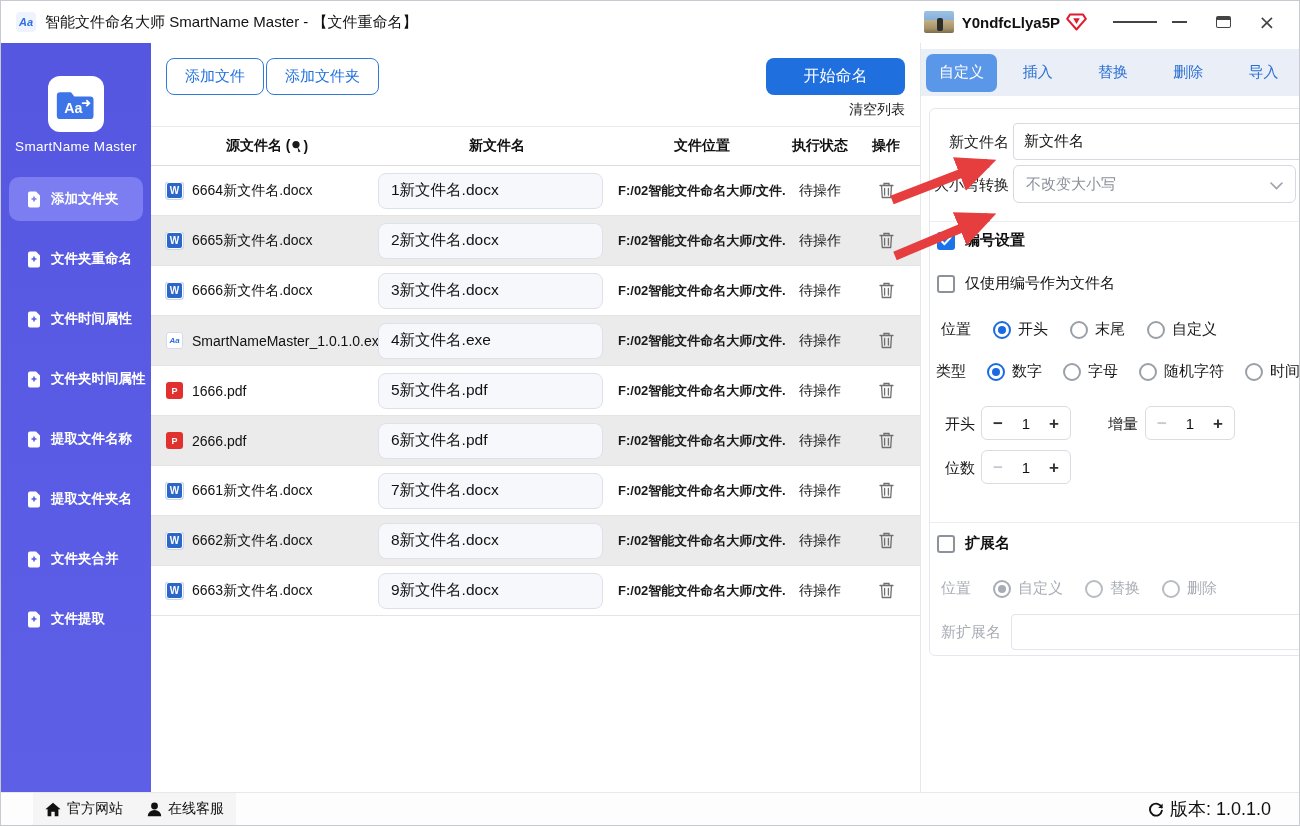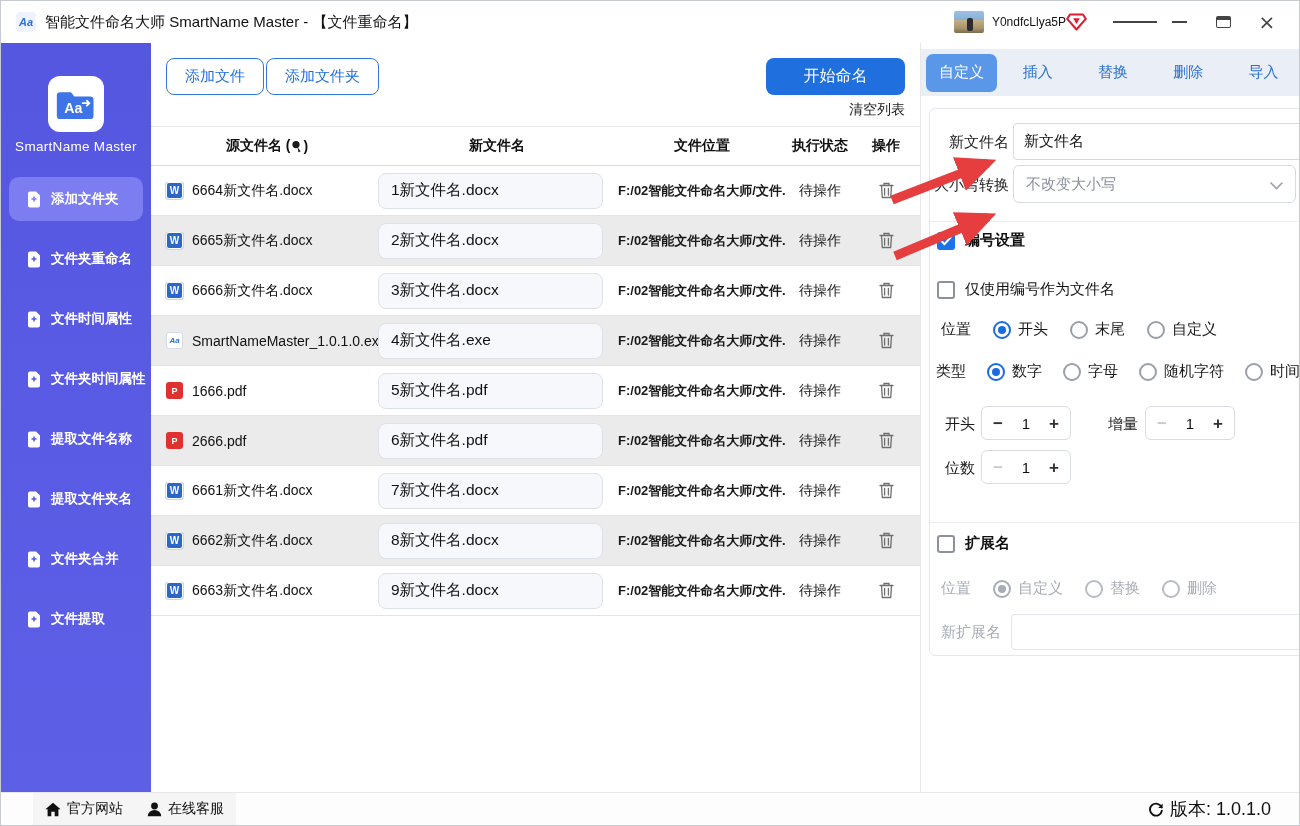--- a/index.html
+++ b/index.html
@@ -9,21 +9,21 @@
 
   
   .titlebar { position:absolute; left:0; top:0; width:100%; height:42px; background:#fff; display:flex; align-items:center; }
   .tb-left { display:flex; align-items:center; gap:9px; padding-left:15px; flex:1; }
   .app-ico { width:20px; height:20px; border-radius:4px; background:#eef3fd; color:#2f6fe0; font-weight:bold; font-style:italic; font-size:11px; display:flex; align-items:center; justify-content:center; }
   .tb-title { font-size:15px; color:#111; }
   .tb-right { display:flex; align-items:center; gap:0; padding-right:10px; }
   .avatar { width:30px; height:22px; border-radius:2px; margin-right:8px;
     background:linear-gradient(180deg,#9cc0e2 0%,#86b0d8 42%,#c3b087 42%,#a8946a 78%,#7c6c4e 100%); position:relative; overflow:hidden; }
   .avatar::after { content:""; position:absolute; left:13px; top:7px; width:6px; height:13px; background:#2c2c2c; border-radius:2px; }
-  .username { font-size:12px; font-weight:400; color:#111; }
+  .username { font-size:15px; font-weight:700; color:#111; margin-right:6px; }
   .vip { margin-right:26px; display:flex; }
   .tb-btn { width:44px; height:34px; display:flex; align-items:center; justify-content:center; color:#444; cursor:default; }
   .ham span { display:block; width:17px; height:2px; background:#444; margin:2.5px 0; }
   .min-line { width:15px; height:2px; background:#444; }
   .max-box { width:15px; height:12px; border:1.6px solid #444; border-top:4px solid #444; border-radius:2px; background:#fff; }
   .close-x { font-size:20px; line-height:1; color:#444; font-family:"DejaVu Sans",sans-serif; }
 
   
   .appbody { position:absolute; left:0; top:42px; width:100%; height:751px; display:flex; }
 
@@ -422,21 +422,21 @@
 
       <div class="chkrow" style="top:188px;">
         <span class="chk on">
             <svg width="12" height="10" viewBox="0 0 12 10">
               <path d="M1.5 5 l3 3.2 L10.5 1.5" stroke="#fff" stroke-width="2" fill="none" stroke-linecap="round" stroke-linejoin="round"></path>
             </svg>
           </span>
         <span class="chklbl">编号设置</span>
       </div>
 
-      <div class="chkrow" style="top:237px;">
+      <div class="chkrow" style="top:231px;">
         <span class="chk off"></span>
         <span class="chklbl norm">仅使用编号作为文件名</span>
       </div>
 
       <div class="radiorow" style="left:20px;top:277px;gap:22px;">
         <span class="plabel" style="position:static;">位置</span>
         <span class="rgroup">
             <span class="radio on"></span>
             <span class="rlbl">开头</span>
           </span>

